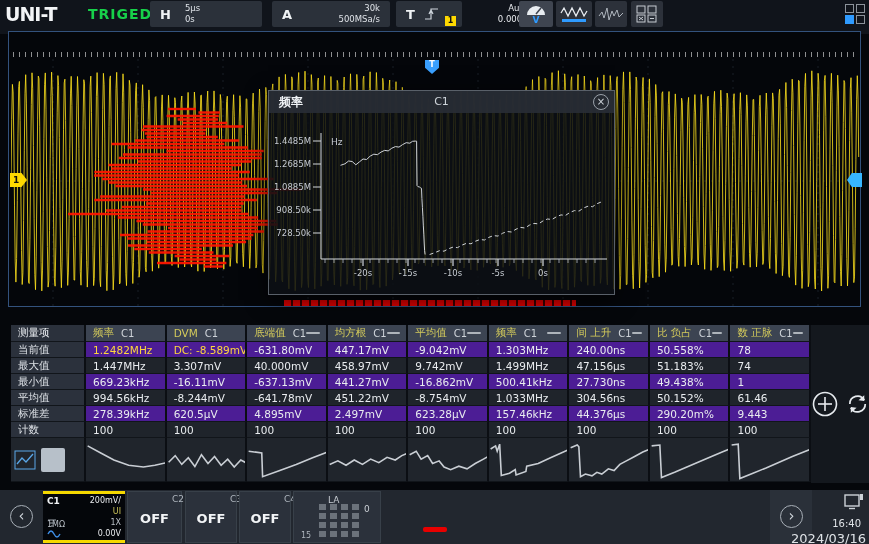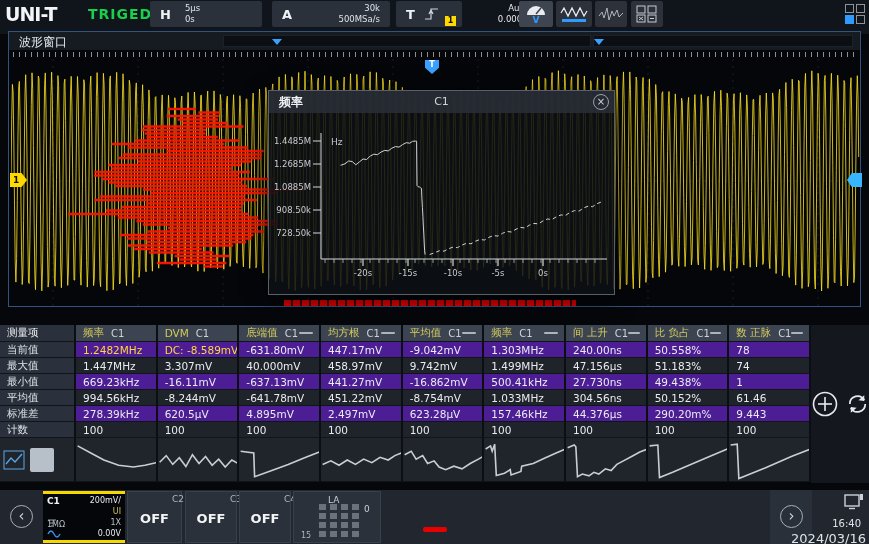--- a/index.html
+++ b/index.html
@@ -47,21 +47,21 @@
   .pop-title { position:absolute; left:10px; top:3px; font-size:12px; font-weight:700; color:#eef1f4; }
   .pop-ch { position:absolute; left:0; right:0; top:4px; text-align:center; font-size:11px; color:#cfd5db; }
   .pop-close { position:absolute; right:5px; top:3px; width:16px; height:16px; border:1.5px solid #9aa1a9; border-radius:50%;
     color:#cfd5db; font-size:10px; line-height:13px; text-align:center; }
   .pop-plot { position:absolute; left:0; top:22px; }
 
   
   .mtable { position:absolute; left:0; top:325px; width:811px; }
   .mrow { display:flex; }
   .cell { border-right:2px solid #0b0e13; border-bottom:1px solid #11151a; overflow:hidden; white-space:nowrap; }
-  .c-lab { width:78px; }
+  .c-lab { width:78px;margin-left:11px; }
   .c-val { width:84px; }
   .h-row .cell { height:17px; background:#3c4452; display:flex; align-items:center; }
   .d-row .cell { height:16px; background:#4c1d95; display:flex; align-items:center; }
   .d-row:nth-child(odd) .cell { background:#1f242b; }
   .d-row .c-lab, .h-row .c-lab { background:#2b313c !important; color:#dde1e6; font-size:10.5px; padding-left:7px; }
   .h-row .c-lab { color:#e8ebef; }
   .mname { color:#d3ca5b; font-size:10.5px; margin-left:7px; }
   .mch { color:#ced3d9; font-size:10px; margin-left:7px; }
   .mdash { width:14px; height:2px; background:#aeb4bb; margin-left:auto; margin-right:6px; border-radius:1px; }
   .mval { color:#e9ecef; font-size:10.5px; padding-left:7px; }
@@ -166,29 +166,20 @@
 
     <div class="layout-ico">
       <span></span>
         <span></span>
         <span class="fill"></span>
         <span></span>
     </div>
   </div>
 
   <div class="wavewin">
-    <div class="wavetitle">
-      <span class="t">波形窗口</span>
-      <div class="combo" style="left:214px;width:368px;">
-        <span class="tri-down" style="left:48px;"></span>
-      </div>
-      <div class="combo" style="left:584px;width:260px;">
-        <span class="tri-down" style="left:0px;"></span>
-      </div>
-    </div>
     <div class="ovstrip"></div>
     <svg class="wavesvg" id="wave-svg" width="849" height="248">
         <line x1="42" y1="0" x2="42" y2="248" stroke="rgba(140,160,190,.16)" stroke-dasharray="2 5"></line>
         <line x1="127" y1="0" x2="127" y2="248" stroke="rgba(140,160,190,.16)" stroke-dasharray="2 5"></line>
         <line x1="212" y1="0" x2="212" y2="248" stroke="rgba(140,160,190,.16)" stroke-dasharray="2 5"></line>
         <line x1="297" y1="0" x2="297" y2="248" stroke="rgba(140,160,190,.16)" stroke-dasharray="2 5"></line>
         <line x1="382" y1="0" x2="382" y2="248" stroke="rgba(140,160,190,.16)" stroke-dasharray="2 5"></line>
         <line x1="467" y1="0" x2="467" y2="248" stroke="rgba(140,160,190,.16)" stroke-dasharray="2 5"></line>
         <line x1="552" y1="0" x2="552" y2="248" stroke="rgba(140,160,190,.16)" stroke-dasharray="2 5"></line>
         <line x1="637" y1="0" x2="637" y2="248" stroke="rgba(140,160,190,.16)" stroke-dasharray="2 5"></line>

